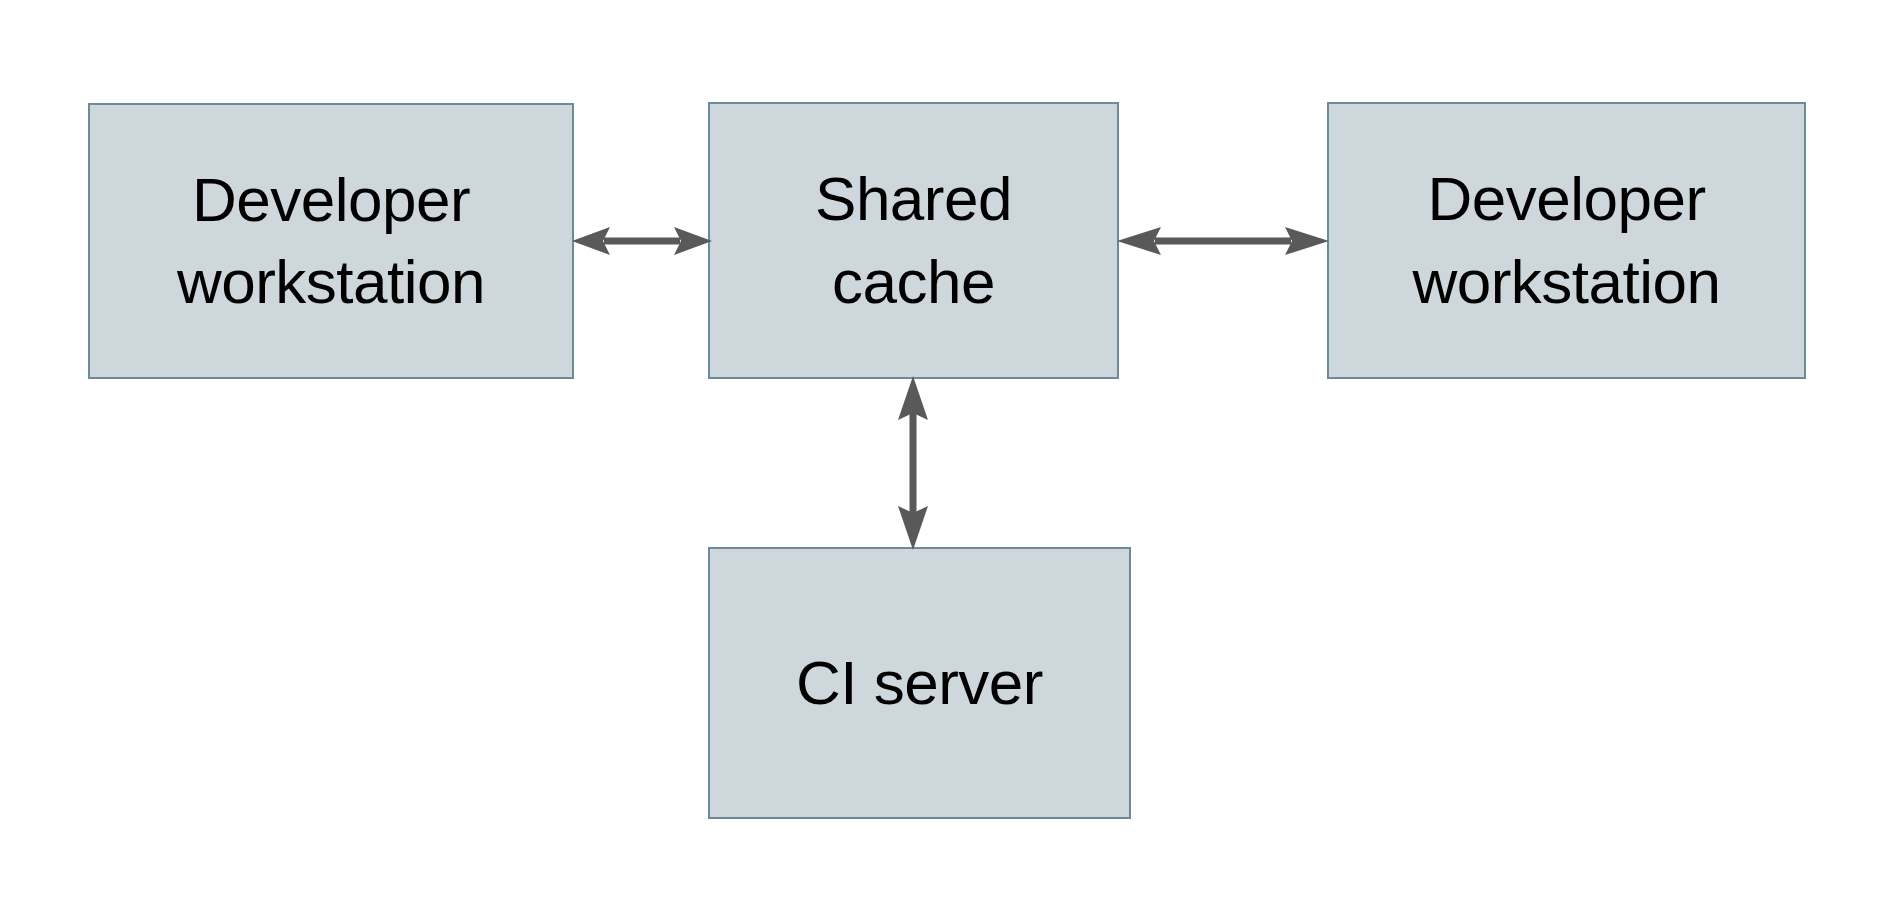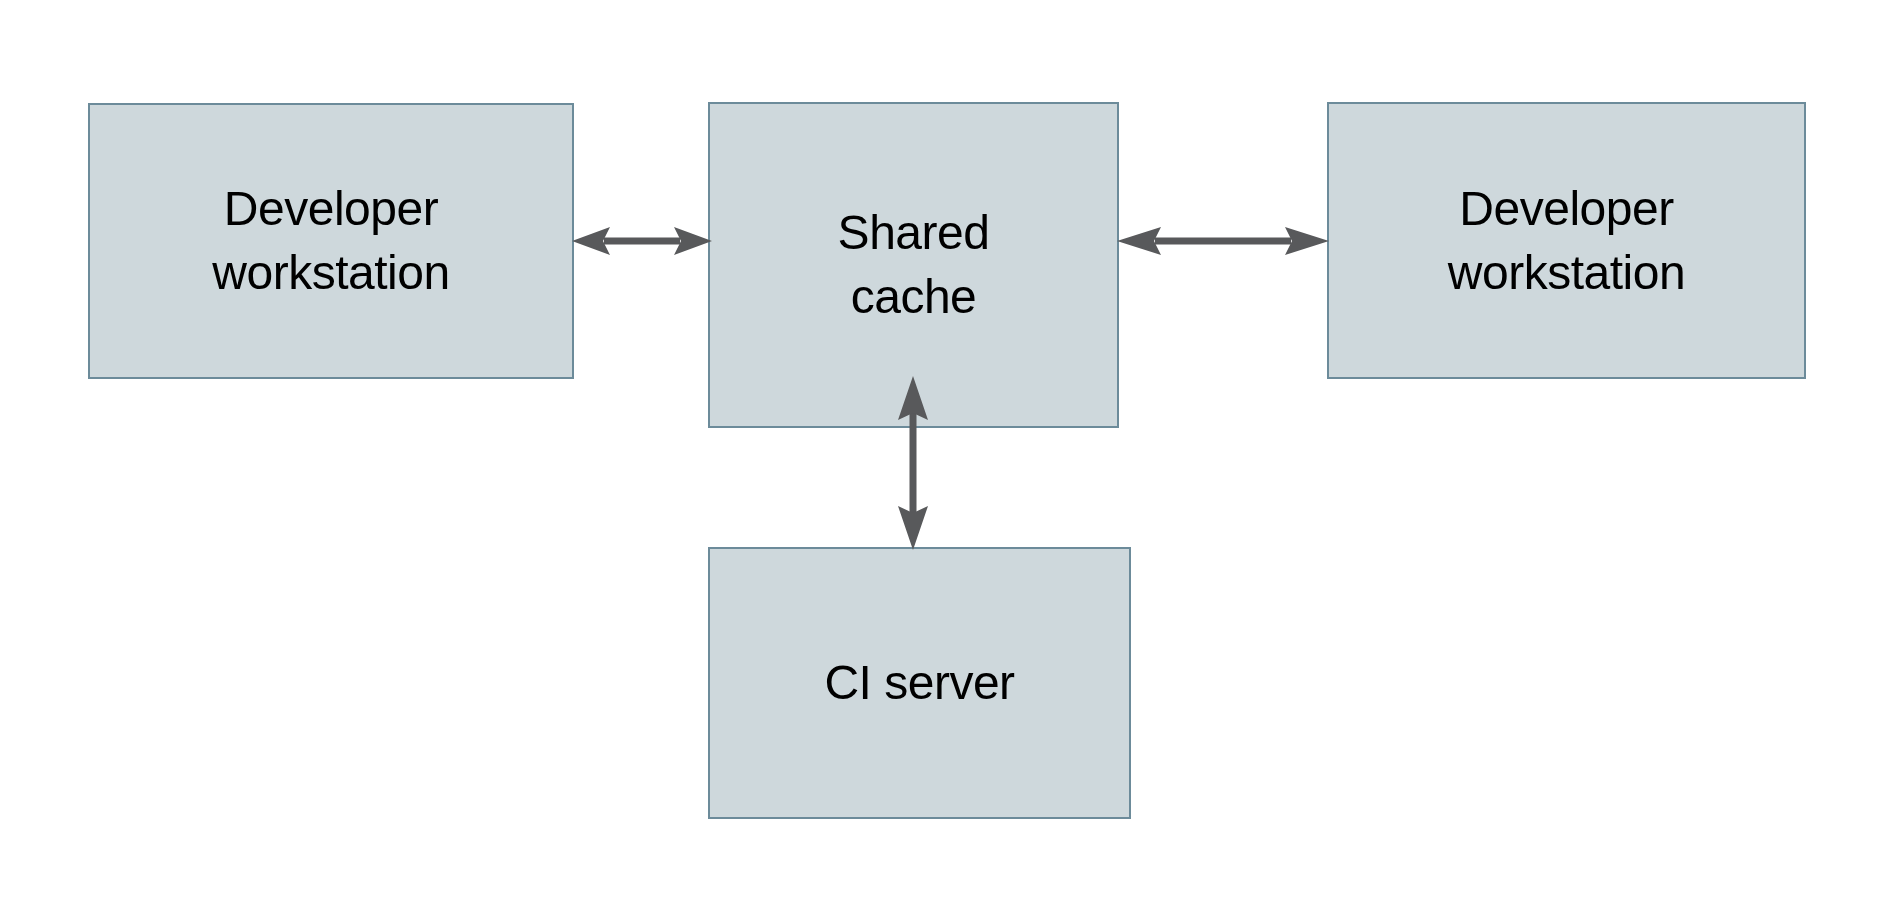--- a/index.html
+++ b/index.html
@@ -23,29 +23,29 @@
     box-sizing: border-box;
     background: #ced8dc;
     border: 2px solid #6c8b9a;
     display: flex;
     align-items: center;
     justify-content: center;
     text-align: center;
   }
   .node-label {
     font-family: "Liberation Sans", sans-serif;
-    font-size: 48px;
+    font-size: 62px;
     line-height: 1.33;
     color: #000000;
     letter-spacing: -0.5px;
     white-space: pre-line;
     font-weight: 400;
   }
   .node-dev-left  { left: 88px;  top: 103px; width: 486px; height: 276px; }
-  .node-cache     { left: 708px; top: 102px; width: 411px; height: 326px; }
+  .node-cache     { left: 708px; top: 102px; width: 411px; height: 277px; }
   .node-dev-right { left: 1327px;top: 102px; width: 479px; height: 277px; }
   .node-ci        { left: 708px; top: 547px; width: 423px; height: 272px; }
 
   .connector {
     position: absolute;
     pointer-events: none;
   }
   .conn-left  { left: 570px; top: 212px;  width: 144px; height: 58px; }
   .conn-right { left: 1115px;top: 212px;  width: 216px; height: 58px; }
   .conn-down  { left: 884px; top: 374px;  width: 58px;  height: 178px; }

